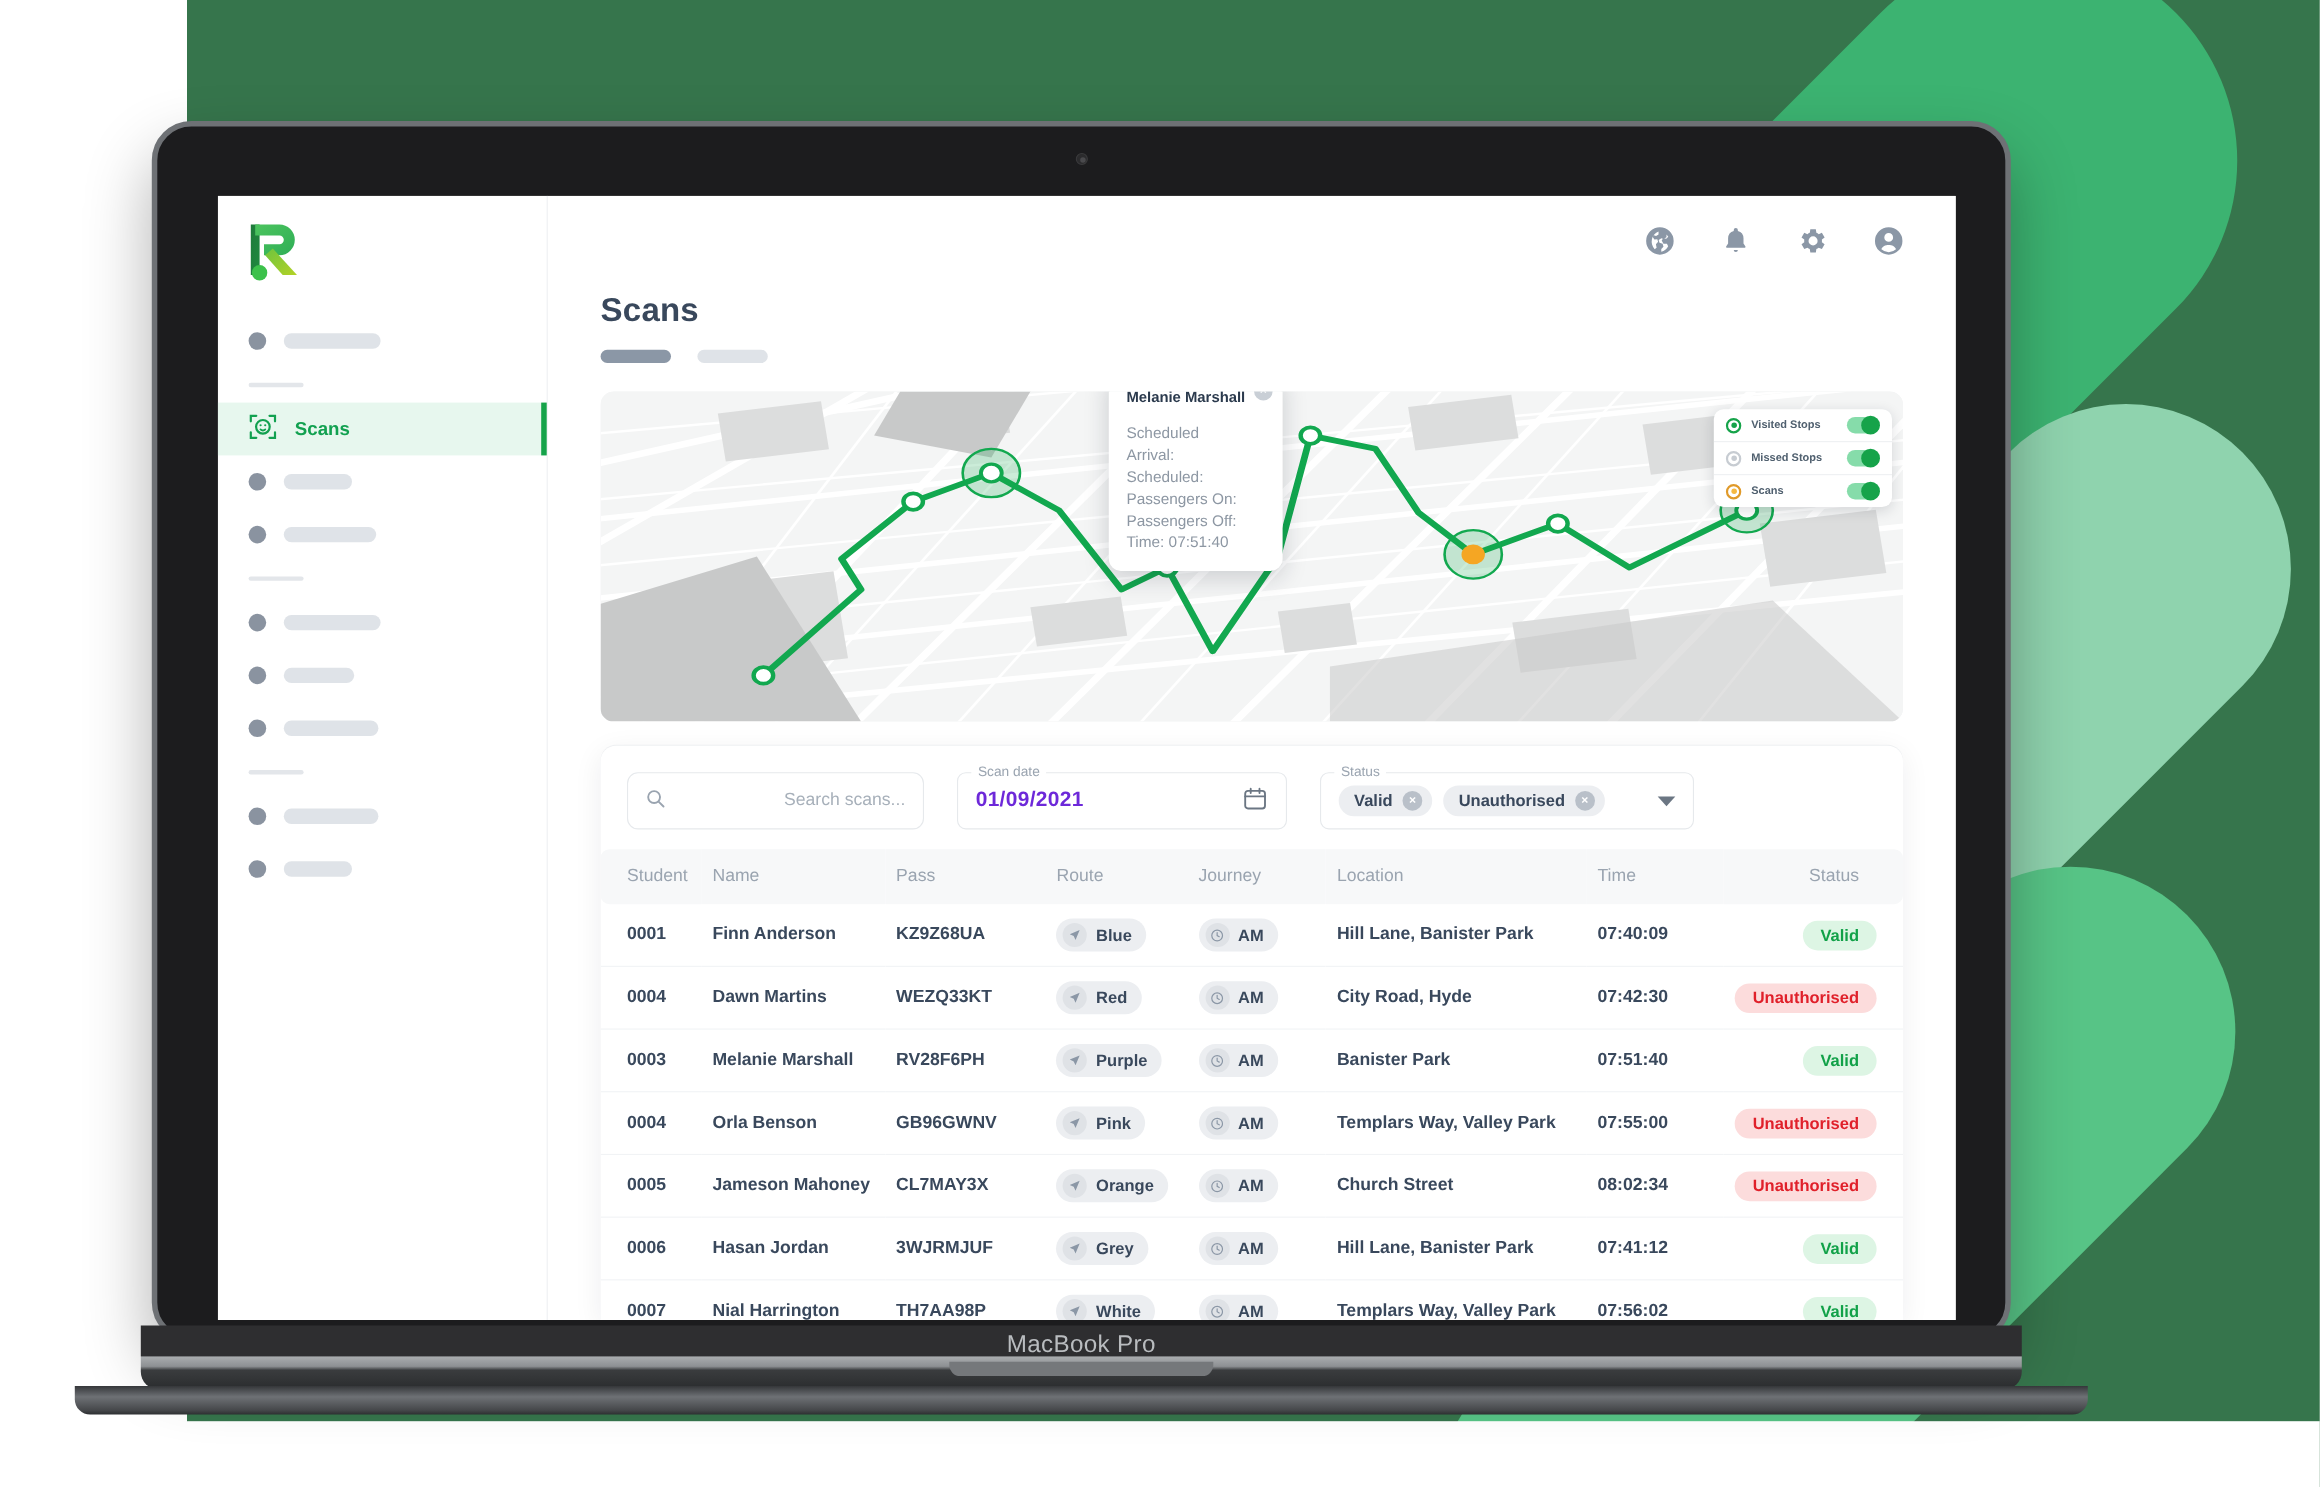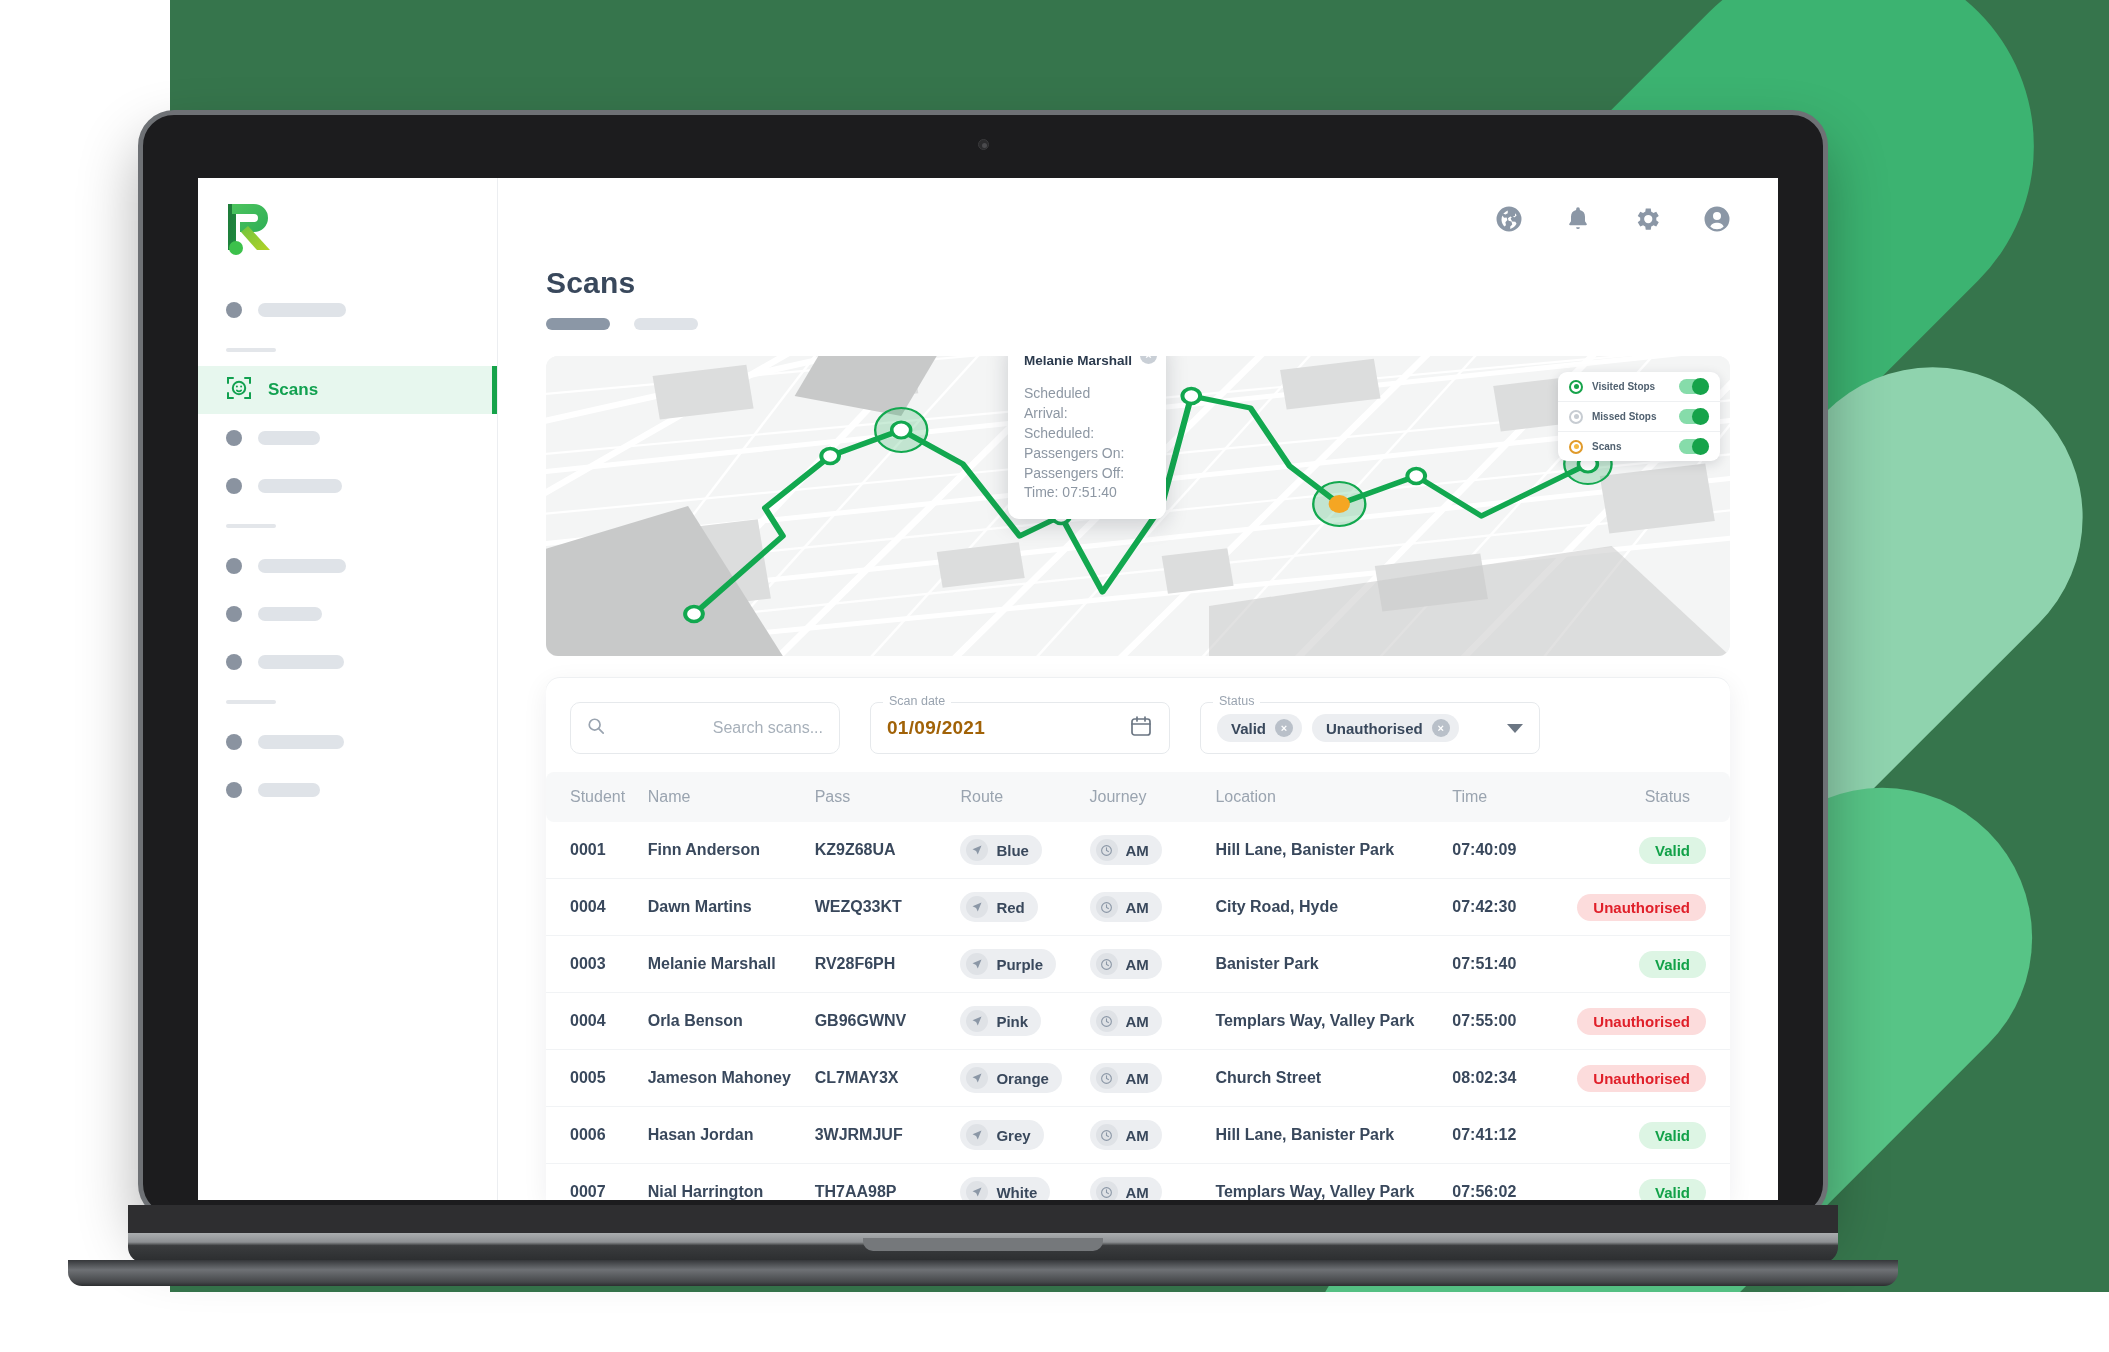--- a/index.html
+++ b/index.html
@@ -201,21 +201,21 @@
 
   .field {
     position:relative; height:52px; border:1px solid #e6e9ec; border-radius:8px;
     display:flex; align-items:center; padding:0 16px; background:#fff;
   }
   .field-legend {
     position:absolute; top:-9px; left:12px; background:#fff; padding:0 6px;
     font-size:12.5px; color:#9aa4b0;
   }
   .date-field { width:300px; justify-content:space-between; }
-  .date-value { font-size:19px; font-weight:700; color:#a16207; letter-spacing:.3px; }
+  .date-value { font-size:19px; font-weight:700; color:#6d28d9; letter-spacing:.3px; }
 
   .status-field { width:340px; gap:10px; }
   .chip {
     display:flex; align-items:center; gap:9px; background:#eceef1; border-radius:16px;
     padding:5px 9px 5px 14px; font-size:15px; font-weight:700; color:#39485c;
   }
   .chip-x {
     width:18px; height:18px; border-radius:50%; background:#b9c0c9; color:#fff;
     font-size:11px; text-align:center; line-height:18px; cursor:pointer; font-weight:700;
   }
@@ -677,19 +677,20 @@
                   </tbody>
               </table>
             </div>
 
           </section>
         </div>
       </div>
     </div>
 
     <div class="base">
+      <div class="base-label">MacBook Pro</div>
       <div class="base-notch"></div>
     </div>
     <div class="foot"></div>
   </div>
 
   <div class="bg-bottom-strip" style="bottom:0;height:0"></div>
 </div>
 
 </body></html>

